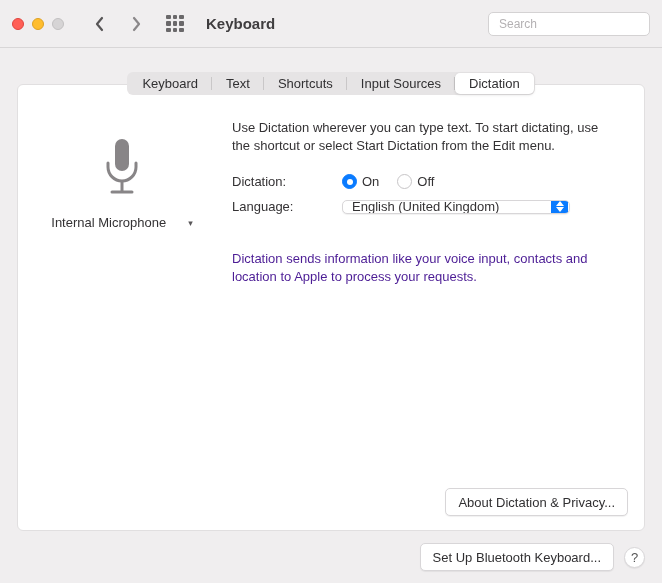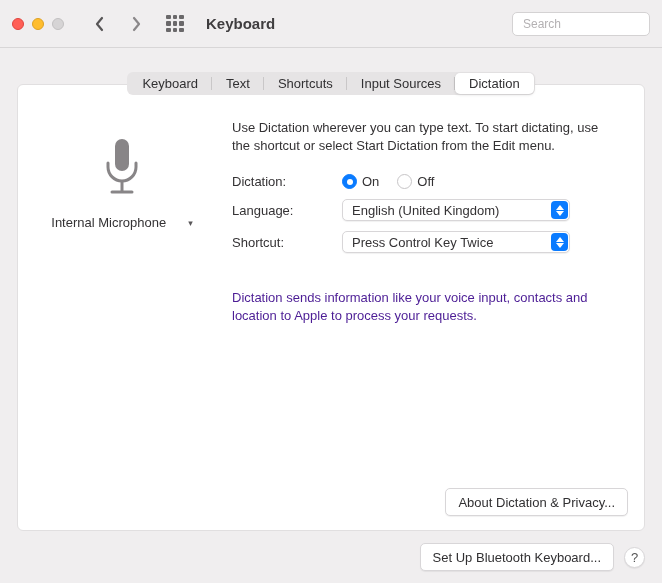--- a/index.html
+++ b/index.html
@@ -65,21 +65,21 @@
     .window-title {
       font-size: 15px;
       font-weight: 600;
       color: #3f3d3f;
       margin-left: 6px;
     }
     .spacer { flex: 1; }
     .search-box {
       display: flex;
       align-items: center;
-      width: 138px;
+      width: 162px;
       height: 24px;
       background: #fff;
       border: 1px solid #d4d2d3;
       border-radius: 5px;
       padding: 0 6px;
       gap: 4px;
     }
     .search-box input {
       flex: 1;
       border: none;
@@ -210,21 +210,21 @@
       width: 6px;
       height: 6px;
       border-radius: 50%;
       background: #fff;
     }
     .select-box {
       display: flex;
       align-items: center;
       justify-content: space-between;
       width: 228px;
-      height: 22px;
+      height: 14px;
       background: #fff;
       border: 0.5px solid #d8d6d8;
       border-radius: 5px;
       box-shadow: 0 1px 1px rgba(0,0,0,0.06);
       padding-left: 9px;
       font-size: 13px;
       cursor: pointer;
       overflow: hidden;
     }
     .select-arrows {
@@ -378,34 +378,20 @@
               <svg width="8" height="5" viewBox="0 0 8 5">
                   <polygon points="4,0 8,5 0,5" fill="#fff"></polygon>
                 </svg>
               <svg width="8" height="5" viewBox="0 0 8 5">
                   <polygon points="0,0 8,0 4,5" fill="#fff"></polygon>
                 </svg>
             </span>
           </div>
         </div>
 
-        <div class="row">
-          <div class="row-label">Shortcut:</div>
-          <div class="select-box">
-            <span>Press Control Key Twice</span>
-            <span class="select-arrows">
-              <svg width="8" height="5" viewBox="0 0 8 5">
-                  <polygon points="4,0 8,5 0,5" fill="#fff"></polygon>
-                </svg>
-              <svg width="8" height="5" viewBox="0 0 8 5">
-                  <polygon points="0,0 8,0 4,5" fill="#fff"></polygon>
-                </svg>
-            </span>
-          </div>
-        </div>
 
         <div class="note">Dictation sends information like your voice input, contacts and location to Apple to process your requests.</div>
       </div>
     </div>
 
     <button class="mac-btn about-btn">About Dictation &amp; Privacy...</button>
   </div>
 
   <div class="footer">
     <button class="mac-btn">Set Up Bluetooth Keyboard...</button>

